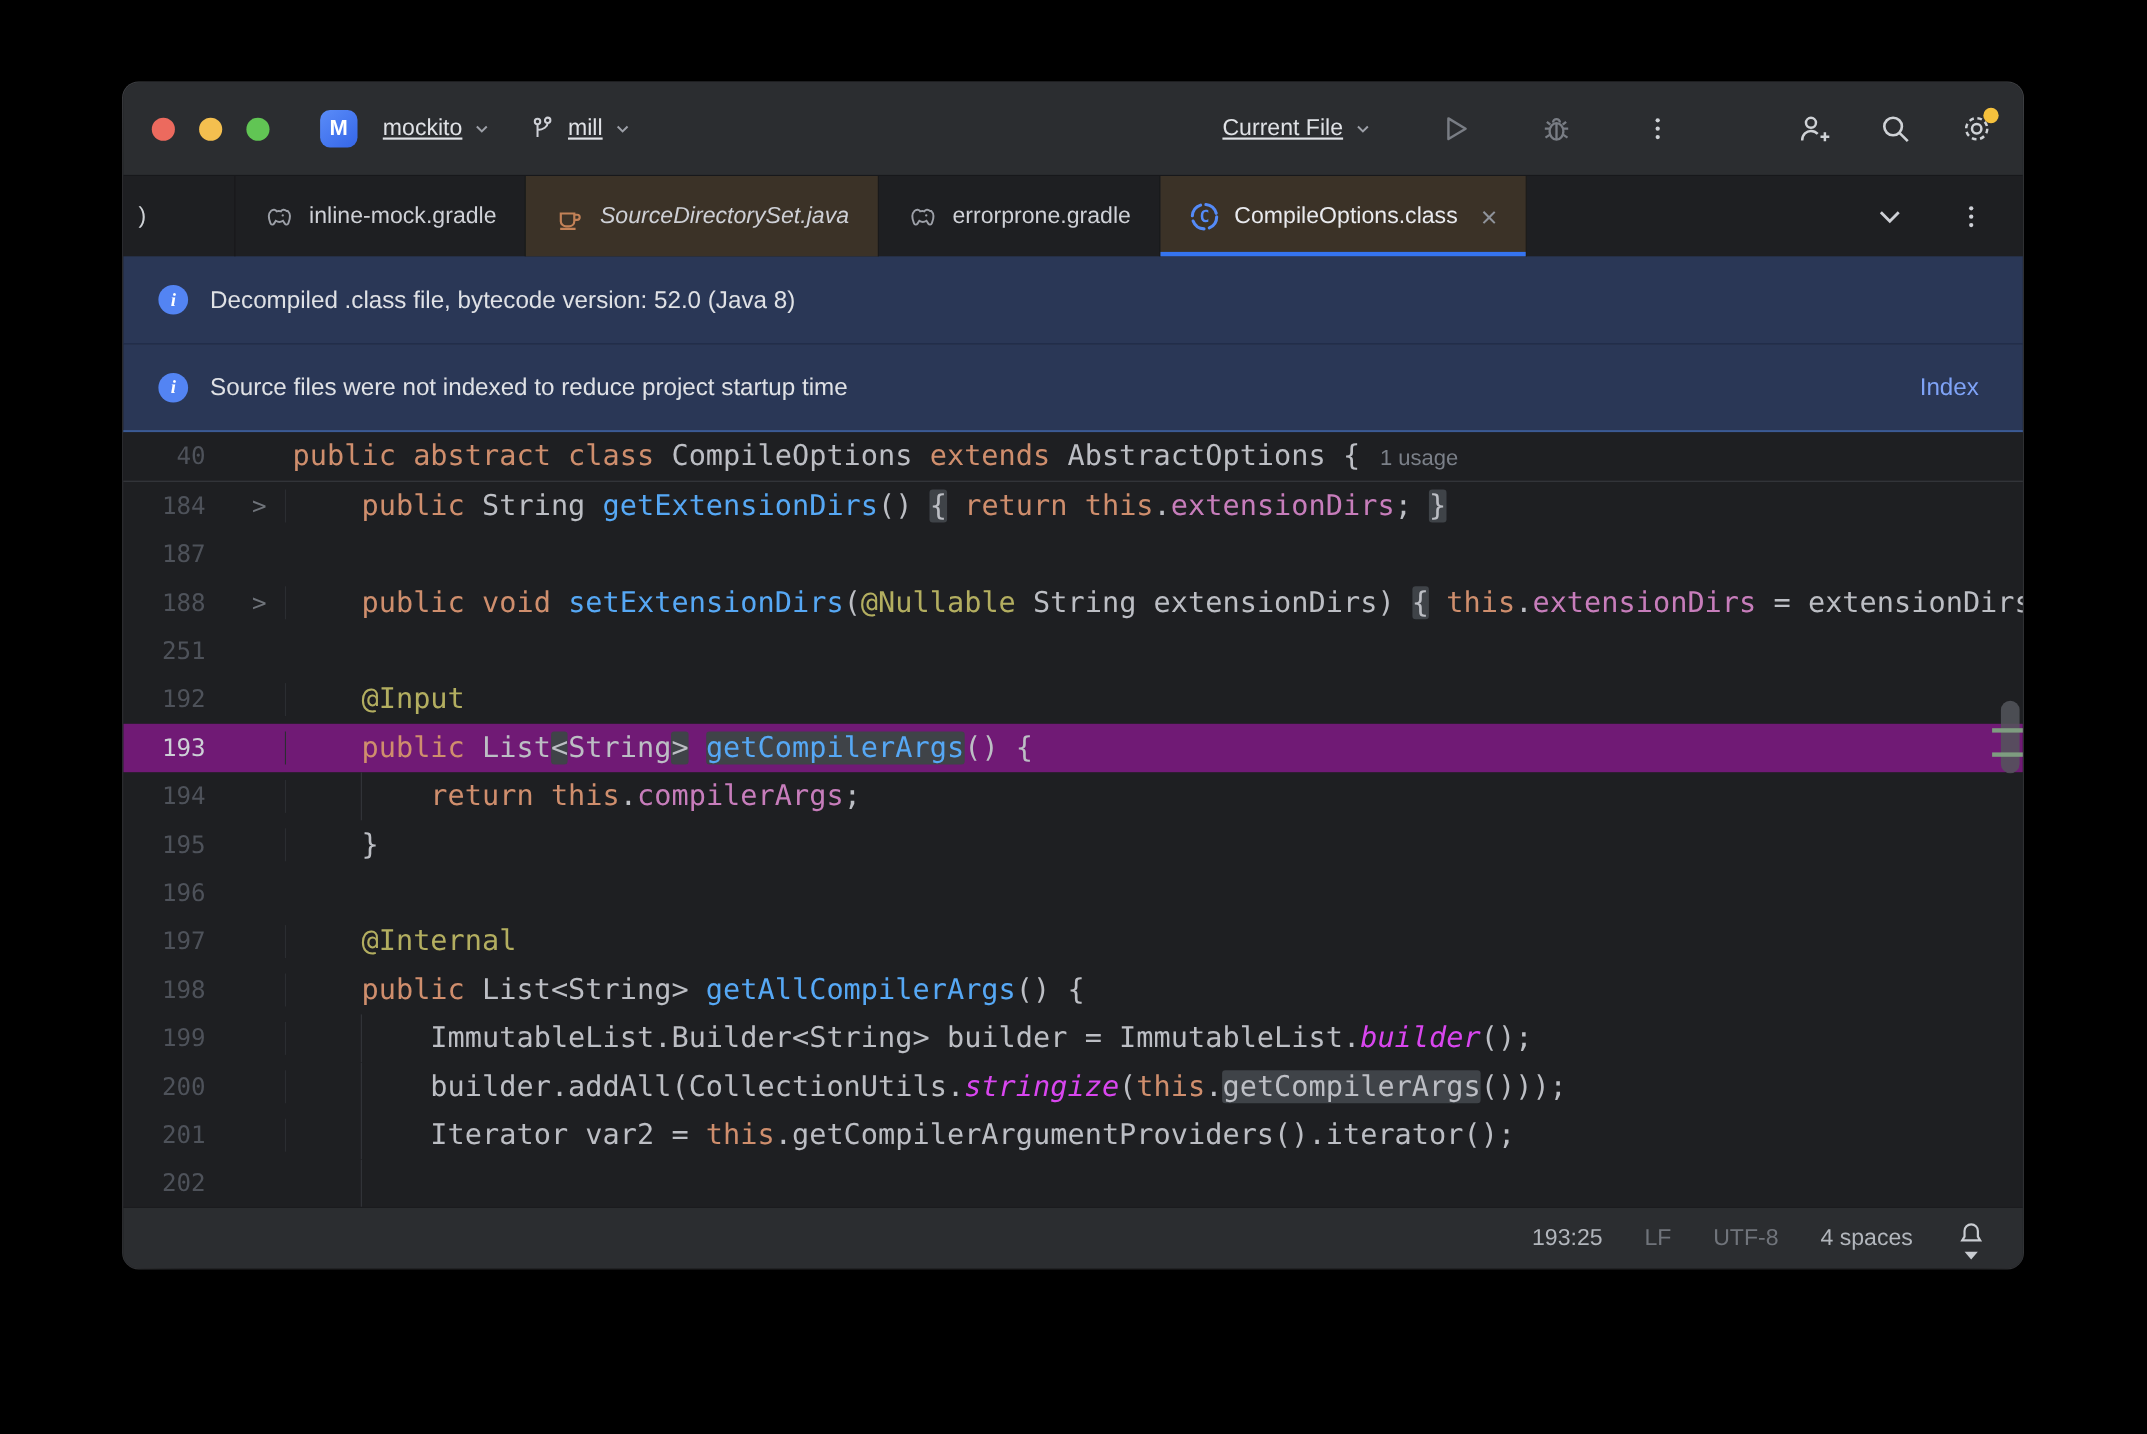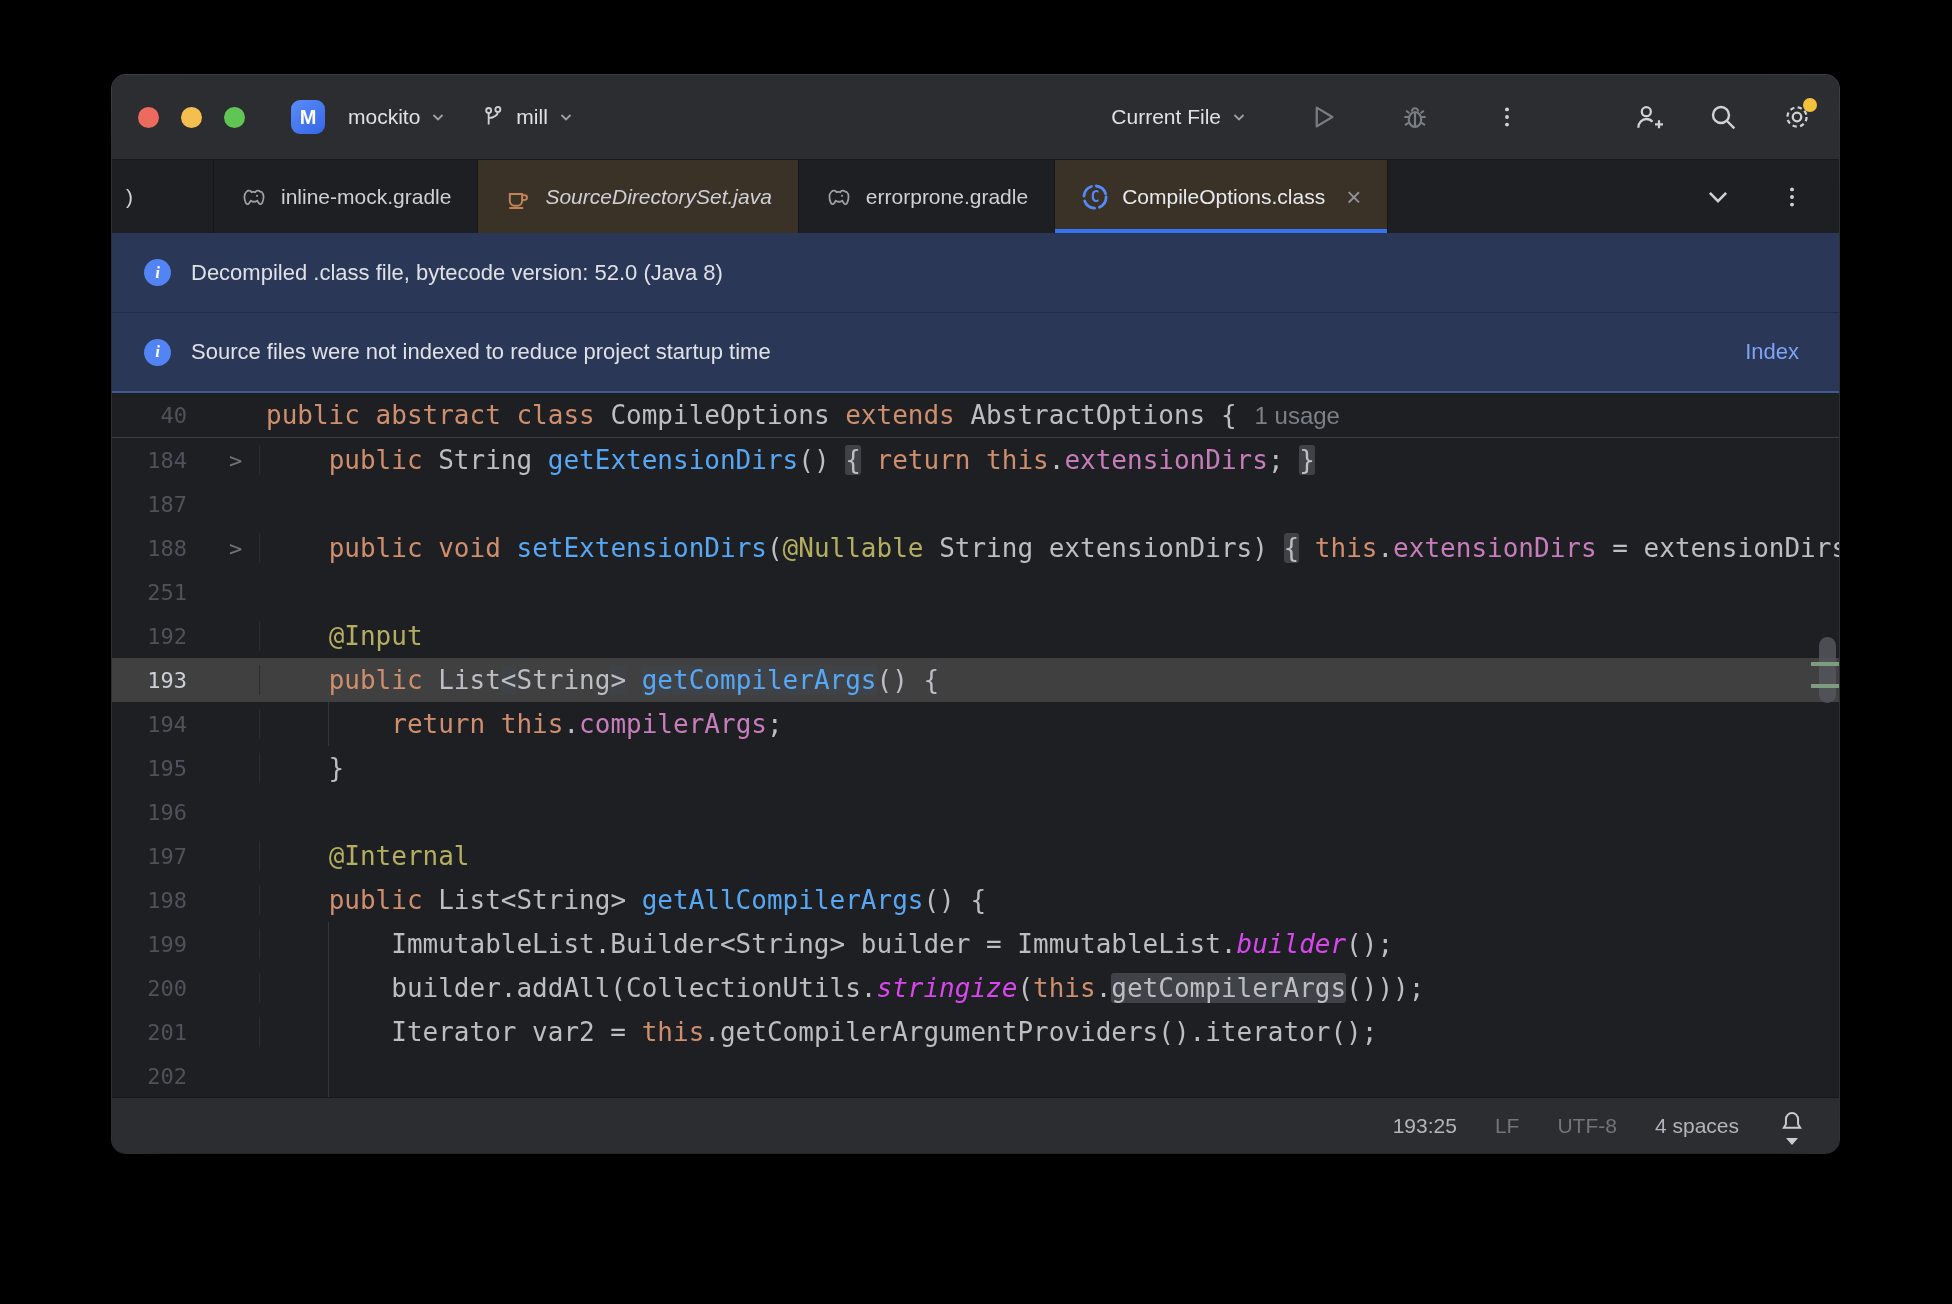--- a/index.html
+++ b/index.html
@@ -13,21 +13,21 @@
 
   
   .titlebar { height:85px; flex:0 0 85px; background:#2b2d30; display:flex; align-items:center;
               padding:0 26px; color:#dfe1e5; font-size:21px; border-bottom:1px solid #17181b; }
   .traffic { display:flex; gap:22px; margin-right:46px; }
   .light { width:21px; height:21px; border-radius:50%; }
   .light.red{ background:#ec6a5e; } .light.yellow{ background:#f4bf4f; } .light.green{ background:#61c554; }
   .proj-ico { width:34px; height:34px; border-radius:9px; background:linear-gradient(140deg,#5a8cf8,#3566e8);
               color:#fff; font-weight:bold; font-size:20px; display:flex; align-items:center; justify-content:center; margin-right:13px; }
   .tb-item { display:flex; align-items:center; gap:10px; margin-right:34px; }
-  .tb-label { color:#dfe1e5; }
+  .tb-label { color:#dfe1e5;text-decoration:underline; }
   .chev { width:16px; height:16px; }
   .run-group { margin-left:auto; display:flex; align-items:center; gap:60px; }
   .icon-group { display:flex; align-items:center; gap:42px; margin-left:110px; }
   .tb-icon { width:32px; height:32px; position:relative; display:flex; align-items:center; justify-content:center; }
   .gear-dot { position:absolute; top:-3px; right:-4px; width:14px; height:14px; border-radius:50%; background:#f5c13d; }
 
   
   .tabbar { height:73px; flex:0 0 73px; background:#1e1f22; display:flex; align-items:stretch; }
   .tab { display:flex; align-items:center; gap:13px; padding:0 26px; font-size:21px; color:#ced0d6;
          border-right:1px solid #17181a; position:relative; white-space:nowrap; }
@@ -47,33 +47,33 @@
               font-size:17px; font-style:italic; display:flex; align-items:center; justify-content:center; margin-right:20px; flex:0 0 27px;
               font-family:"Liberation Serif", serif; }
   .banner-link { margin-left:auto; color:#7fa3f7; }
 
   
   .code-font { font-family:"DejaVu Sans Mono", monospace; font-size:26px; }
   .sticky { height:45px; flex:0 0 45px; background:#1e1f22; display:flex; align-items:center;
             border-bottom:1px solid #393b40; white-space:pre; overflow:hidden; }
   .editor { flex:1 1 auto; overflow:hidden; position:relative; }
   .row { height:44px; display:flex; align-items:center; white-space:pre; position:relative; overflow:hidden; }
-  .row.current { background:#404040; }
+  .row.current { background:#701a75; }
   .row.guide::before { content:''; position:absolute; left:216px; top:0; bottom:0; width:1px; background:#33363b; }
   .lnum { width:75px; flex:0 0 75px; text-align:right; color:#4e525a;
           font-family:"DejaVu Sans Mono", monospace; font-size:22px; }
   .row.current .lnum { color:#cdd0d6; }
   .fold { width:72px; flex:0 0 72px; color:#6f737a; font-family:"DejaVu Sans Mono", monospace;
           font-size:22px; padding-left:42px; }
   .codeline { padding-left:6px; border-left:1px solid #2b2d31; }
   .sticky .codeline { border-left:1px solid transparent; }
   .tk-kw { color:#cf8e6d; } .tk-pl { color:#bcbec4; } .tk-m { color:#56a8f5; }
   .tk-f { color:#c77dbb; } .tk-an { color:#b3ae60; }
   .tk-it { color:#d946ef; font-style:italic; }
-  .tk-hint { color:#7b8089; font-family:"Liberation Sans", sans-serif; font-size:24px; margin-left:18px; }
+  .tk-hint { color:#7b8089; font-family:"Liberation Sans", sans-serif; font-size:20px; margin-left:18px; }
   .boxed { background:#3f4348; border-radius:3px; }
 
   
   .sb-thumb { position:absolute; right:3px; top:274px; width:17px; height:66px; border-radius:9px; background:#53565c; opacity:.85; }
   .sb-mark { position:absolute; right:0; width:28px; height:4px; background:#7e9c80; }
 
   
   .statusbar { height:56px; flex:0 0 56px; background:#2b2d30; border-top:1px solid #17181b;
                display:flex; align-items:center; justify-content:flex-end; gap:38px;
                padding-right:32px; font-size:21px; color:#70747b; }

